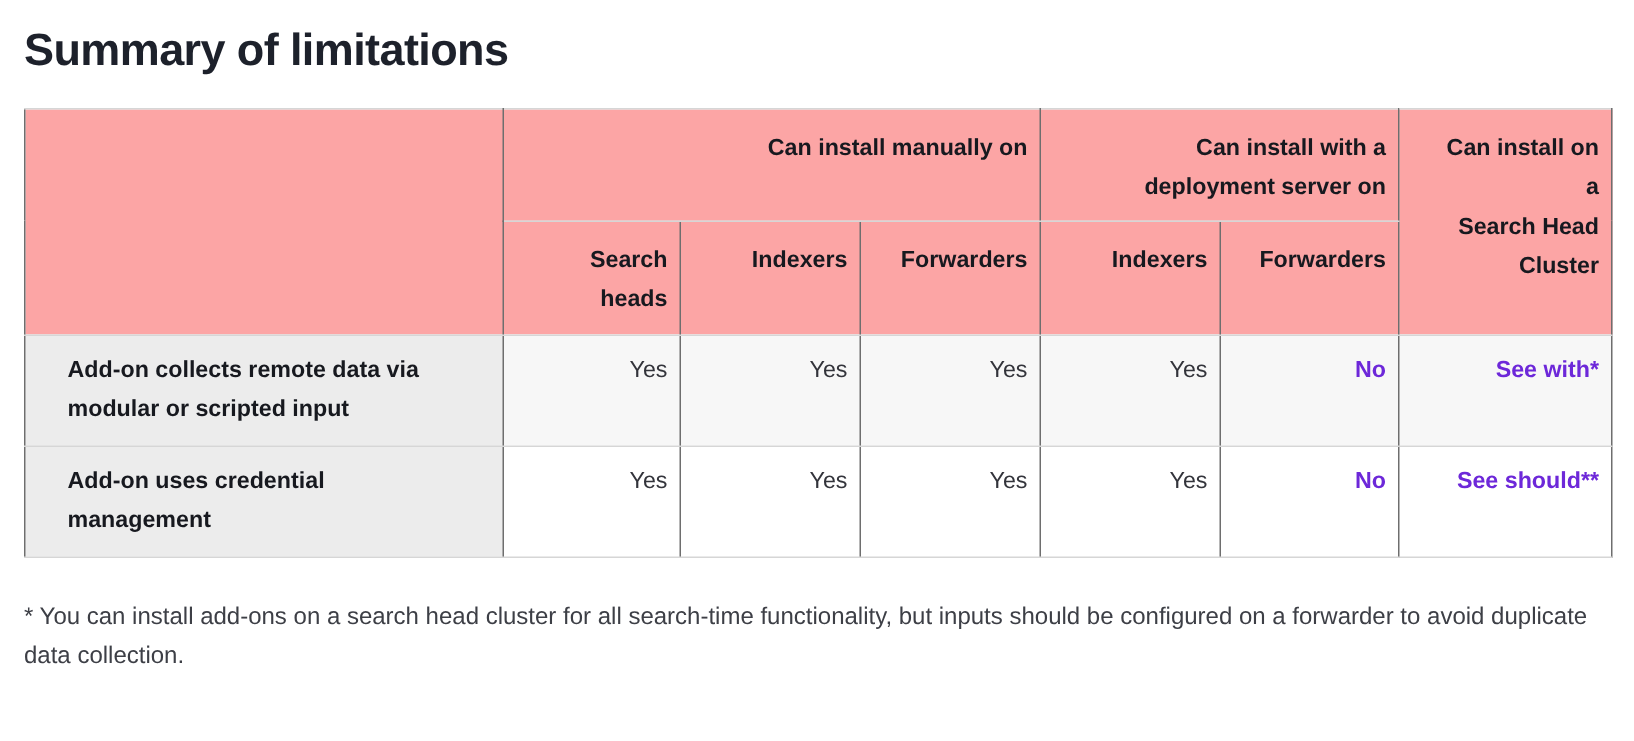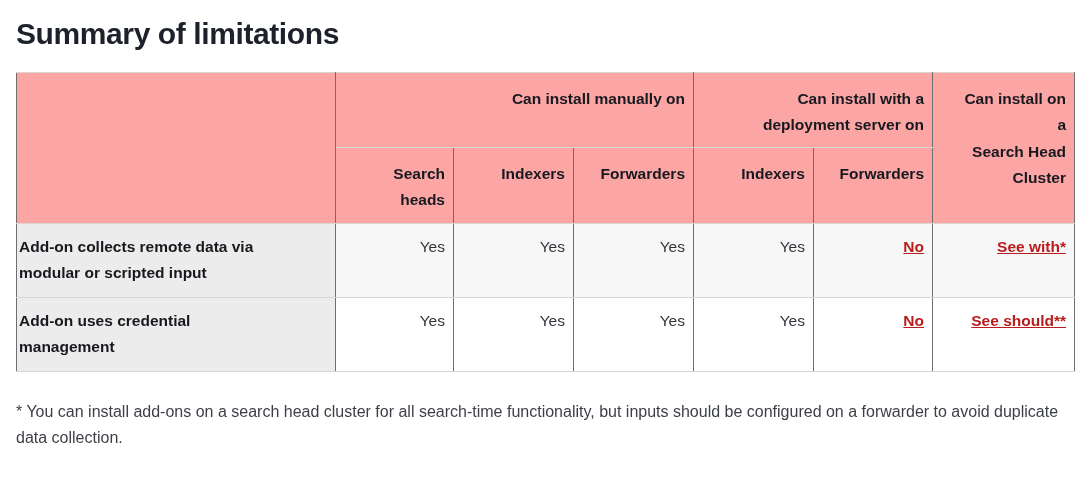--- a/index.html
+++ b/index.html
@@ -46,31 +46,31 @@
     white-space: pre-line;
   }
   thead tr.hr1 th { height: 72px; }
   thead tr.hr2 th { height: 76px; }
   tbody tr { height: 74px; }
   tbody th.row-label {
     background: #ececec;
     font-weight: bold;
     color: #17191f;
     text-align: left;
-    padding: 10px 14px 8px 2px;
+    padding: 10px 14px 8px 28px;
     white-space: pre-line;
   }
   tbody td {
     text-align: right;
     padding: 10px 8px 8px 8px;
     color: #33343b;
   }
   tr.row-odd td { background: #f7f7f7; }
   tr.row-even td { background: #ffffff; }
-  td.strong { font-weight: bold; color: #b91c1c; text-decoration: underline; }
+  td.strong { font-weight: bold; color: #6d28d9; }
   p.footnote {
     width: 1058px;
     margin: 0;
     font-size: 16px;
     line-height: 1.65;
     color: #3d3f46;
   }
   p.footnote-1 { margin-top: 27px; }
   p.footnote-2 { margin-top: 15px; }
 </style>

